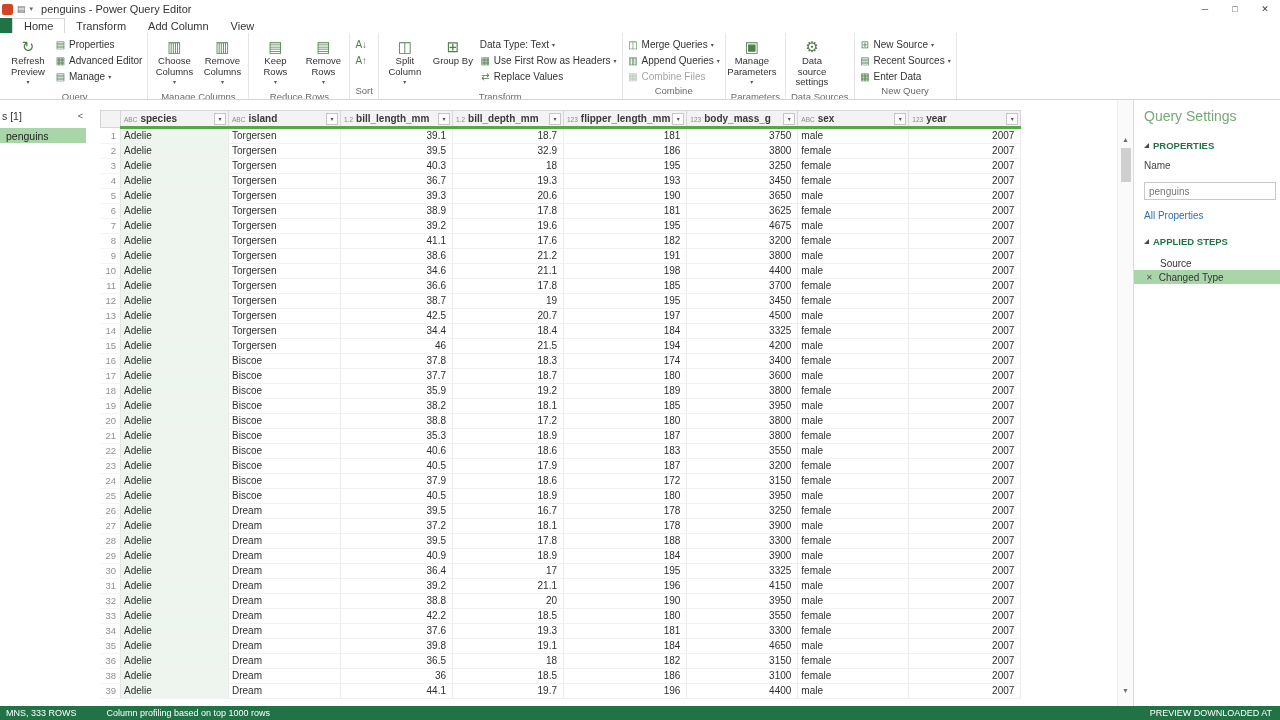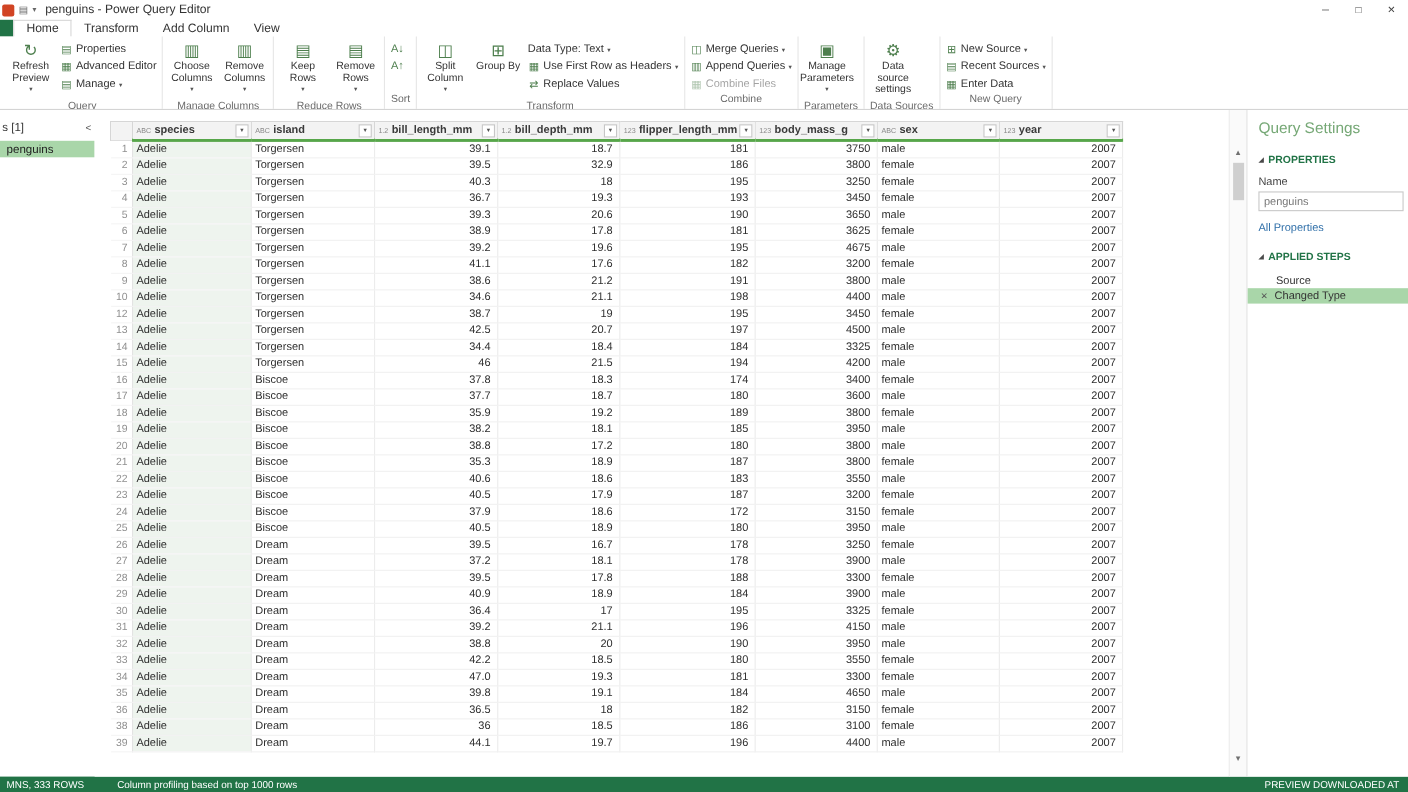--- a/index.html
+++ b/index.html
@@ -71,21 +71,21 @@
   .vscroll { width:16px; position:relative; background:#fafafa; border-left:1px solid #ededed; }
   .vs-up { position:absolute; top:36px; left:0; width:15px; text-align:center; font-size:7px; color:#707070; }
   .vs-thumb { position:absolute; top:48px; left:3px; width:10px; height:34px; background:#cfcfcf; }
   .vs-down { position:absolute; bottom:12px; left:0; width:15px; text-align:center; font-size:7px; color:#707070; }
 
   .settings { width:147px; border-left:1px solid #dcdcdc; padding:8px 0 0 10px; background:#fff; overflow:hidden; }
   .set-title { font-size:14px; color:var(--title-green); margin-bottom:16px; font-weight:normal; }
   .section { font-size:9.5px; font-weight:bold; color:var(--green); margin-bottom:9px;
              display:flex; align-items:center; gap:4px; }
   .tri { width:0; height:0; border-left:5px solid transparent; border-bottom:5px solid #4a4a4a; }
-  .name-label { font-size:10px; color:#444; margin-bottom:3px; }
+  .name-label { font-size:10px; color:#444; margin-bottom:11px; }
   .name-input { width:132px; height:18px; border:1px solid #c8c8c8; font-size:10px; color:#777;
                 padding:0 4px; font-family:inherit; margin-bottom:10px; display:block; }
   .all-props { font-size:10px; color:var(--link); margin-bottom:15px; cursor:default; }
   .steps { margin-left:-10px; }
   .step { height:14px; display:flex; align-items:center; font-size:10px; color:#333; padding-left:26px; }
   .step.selected { background:var(--sel); padding-left:12px; }
   .step .x { font-size:8px; color:#555; margin-right:6px; }
 
   
   .statusbar { height:14px; background:var(--green); color:#fff; display:flex; align-items:center;
@@ -422,20 +422,31 @@
             <td class=" colsel">Adelie</td>
             <td>Torgersen</td>
             <td class="num">34.6</td>
             <td class="num">21.1</td>
             <td class="num">198</td>
             <td class="num">4400</td>
             <td>male</td>
             <td class="num">2007</td>
           </tr>
           <tr>
+            <td class="rownum">11</td>
+            <td class=" colsel">Adelie</td>
+            <td>Torgersen</td>
+            <td class="num">36.6</td>
+            <td class="num">17.8</td>
+            <td class="num">185</td>
+            <td class="num">3700</td>
+            <td>female</td>
+            <td class="num">2007</td>
+          </tr>
+          <tr>
             <td class="rownum">12</td>
             <td class=" colsel">Adelie</td>
             <td>Torgersen</td>
             <td class="num">38.7</td>
             <td class="num">19</td>
             <td class="num">195</td>
             <td class="num">3450</td>
             <td>female</td>
             <td class="num">2007</td>
           </tr>
@@ -667,21 +678,21 @@
             <td class="num">18.5</td>
             <td class="num">180</td>
             <td class="num">3550</td>
             <td>female</td>
             <td class="num">2007</td>
           </tr>
           <tr>
             <td class="rownum">34</td>
             <td class=" colsel">Adelie</td>
             <td>Dream</td>
-            <td class="num">47.0</td>
+            <td class="num">37.6</td>
             <td class="num">19.3</td>
             <td class="num">181</td>
             <td class="num">3300</td>
             <td>female</td>
             <td class="num">2007</td>
           </tr>
           <tr>
             <td class="rownum">35</td>
             <td class=" colsel">Adelie</td>
             <td>Dream</td>

